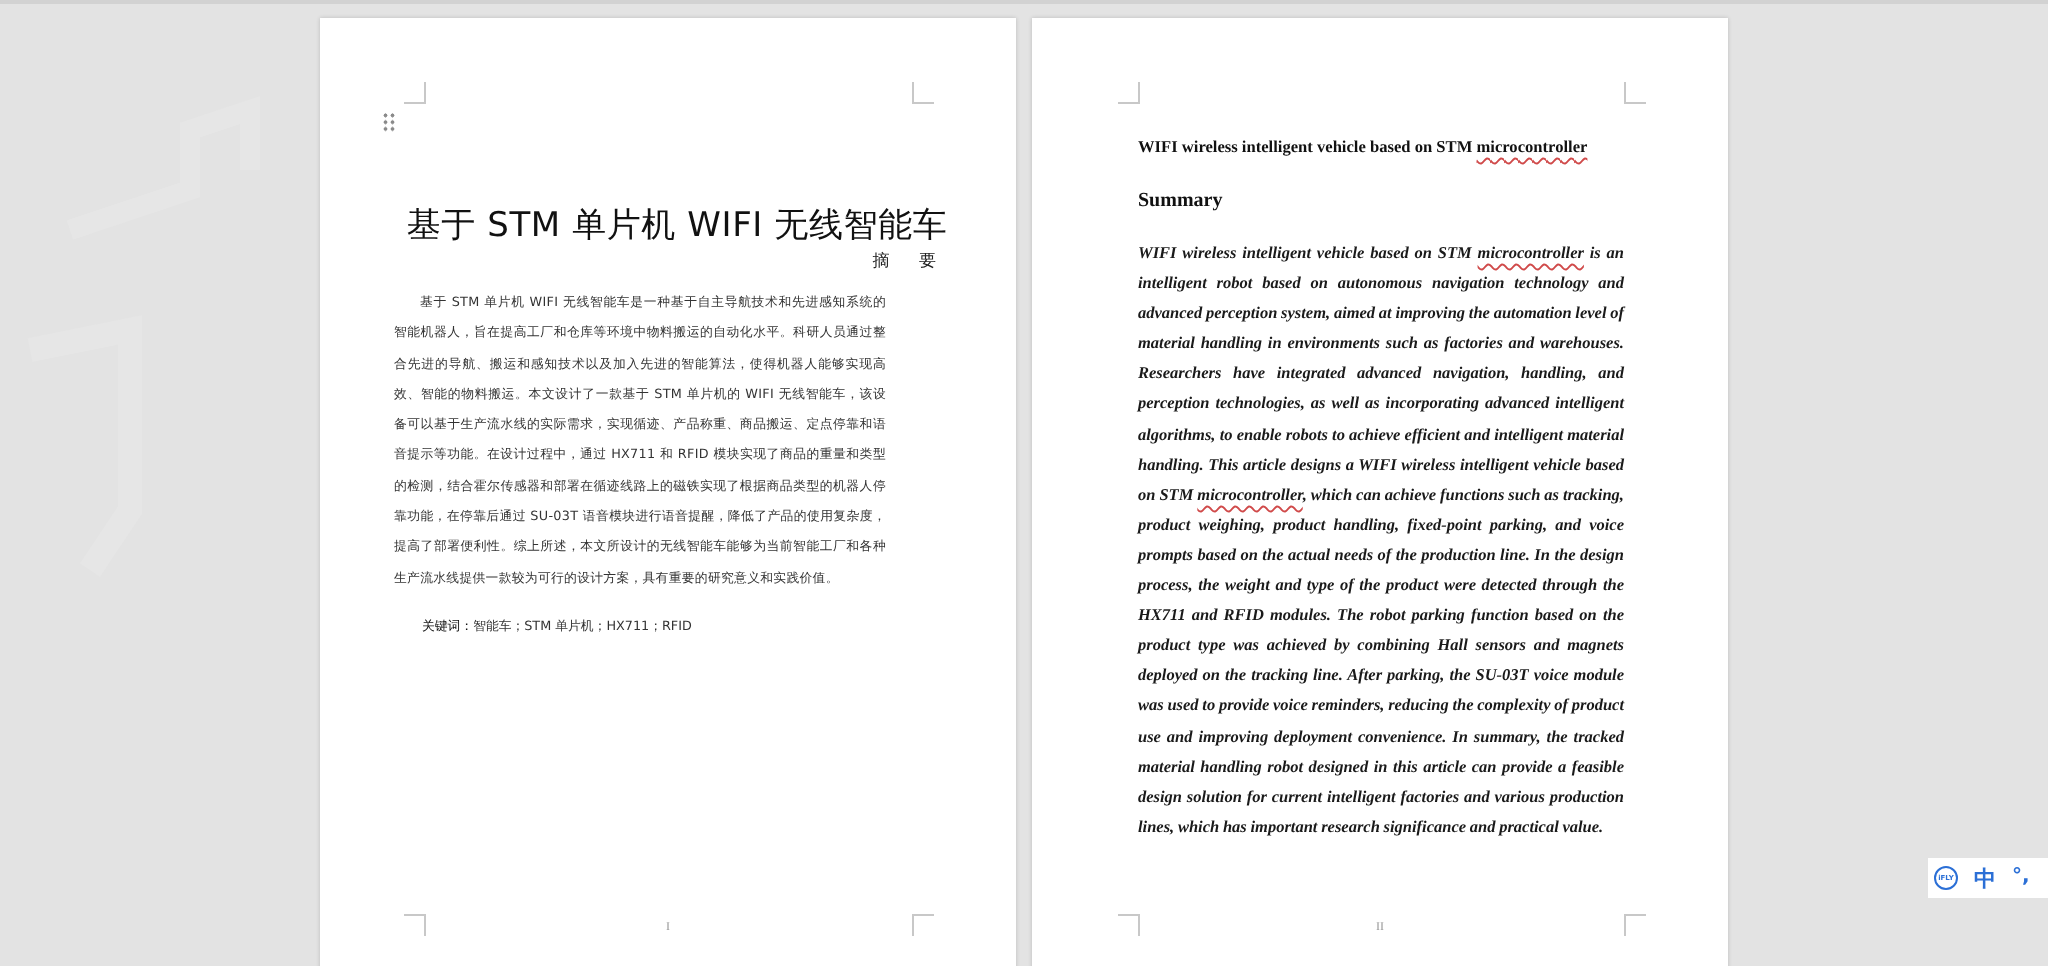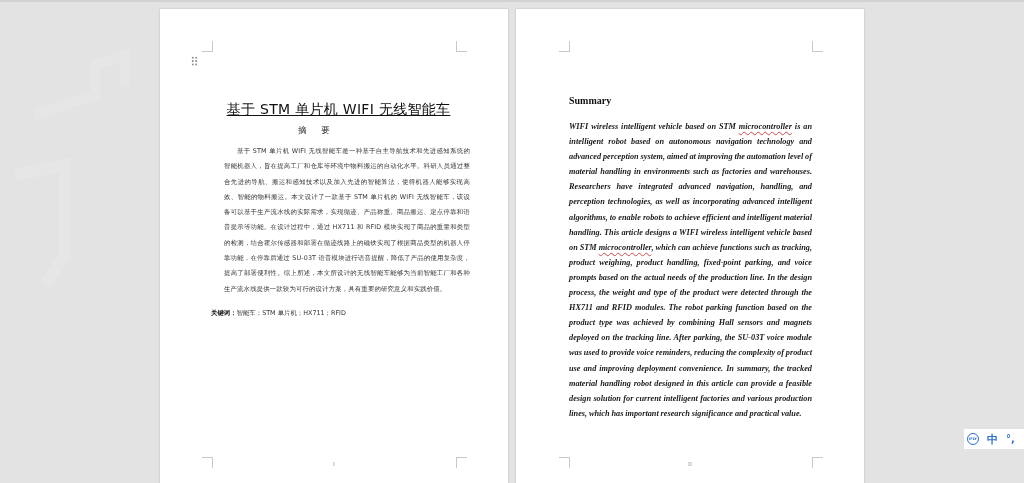--- a/index.html
+++ b/index.html
@@ -20,36 +20,36 @@
   .c-tr { border-left-width:1px; border-bottom-width:1px; }
   .c-bl { border-right-width:1px; border-top-width:1px; }
   .c-br { border-left-width:1px; border-top-width:1px; }
   .drag-handle {
     position:absolute; left:31px; top:47px; width:7px; height:10px;
     background-image:radial-gradient(circle, #8a8a8a 0.9px, transparent 1.1px);
     background-size:3.5px 3.4px;
   }
   .cn-title {
     position:absolute; left:0; width:357px; top:92px; text-align:center;
-    font-family:"DejaVu Sans", sans-serif; font-size:14px; color:#111; letter-spacing:0.3px;text-decoration:underline;
+    font-family:"DejaVu Sans", sans-serif; font-size:17px; color:#111; letter-spacing:0.3px;
   }
   .cn-sub {
-    position:absolute; left:0; width:314px; top:116px; text-align:center;
+    position:absolute; left:0; width:314px; top:116px; text-align:right;
     font-family:"DejaVu Sans", sans-serif; font-size:8.5px; color:#222; letter-spacing:6px;
   }
   .cn-body {
-    position:absolute; left:64px; top:135px; width:246px;
+    position:absolute; left:37px; top:135px; width:246px;
     font-family:"DejaVu Sans", sans-serif; font-size:6.4px; line-height:15.3px; color:#333;
     text-align:justify; text-indent:13px; letter-spacing:0.15px;
   }
   .cn-keywords {
     position:absolute; left:51px; top:300px; width:246px;
     font-family:"DejaVu Sans", sans-serif; font-size:6.4px; color:#333;
   }
-  .cn-keywords b { font-weight:bold; color:#111; }
+  .cn-keywords b { font-weight:normal; color:#111; }
   .page-num {
     position:absolute; top:452px; left:0; width:348px; text-align:center;
     font-size:6px; color:#9a9a9a;
   }
   .en-title {
     position:absolute; left:53px; top:60px; width:250px;
     font-weight:bold; font-size:8.3px; color:#111; white-space:nowrap;
   }
   .en-summary {
     position:absolute; left:53px; top:86px;
@@ -103,20 +103,21 @@
 
   <div class="page-num">I</div>
 </div>
 
 <div class="page" id="page2">
   <div class="corner c-tl" style="left:43px;top:32px;"></div>
   <div class="corner c-tr" style="left:296px;top:32px;"></div>
   <div class="corner c-bl" style="left:43px;top:448px;"></div>
   <div class="corner c-br" style="left:296px;top:448px;"></div>
 
+  <div class="en-title"><span>WIFI wireless intelligent vehicle based on STM </span><span class="spell">microcontroller</span></div>
   <div class="en-summary">Summary</div>
   <div class="en-body"><span>WIFI wireless intelligent vehicle based on STM </span><span class="spell">microcontroller</span><span> is an intelligent robot based on autonomous navigation technology and advanced perception system, aimed at improving the automation level of material handling in environments such as factories and warehouses. Researchers have integrated advanced navigation, handling, and perception technologies, as well as incorporating advanced intelligent algorithms, to enable robots to achieve efficient and intelligent material handling. This article designs a WIFI wireless intelligent vehicle based on STM </span><span class="spell">microcontroller</span><span>, which can achieve functions such as tracking, product weighing, product handling, fixed-point parking, and voice prompts based on the actual needs of the production line. In the design process, the weight and type of the product were detected through the HX711 and RFID modules. The robot parking function based on the product type was achieved by combining Hall sensors and magnets deployed on the tracking line. After parking, the SU-03T voice module was used to provide voice reminders, reducing the complexity of product use and improving deployment convenience. In summary, the tracked material handling robot designed in this article can provide a feasible design solution for current intelligent factories and various production lines, which has important research significance and practical value.</span></div>
 
   <div class="page-num">II</div>
 </div>
 
 <div class="ime-bar">
   <span class="ime-logo">iFLY</span>
   <span class="ime-lang">中</span>
   <span class="ime-punct">°,</span>

